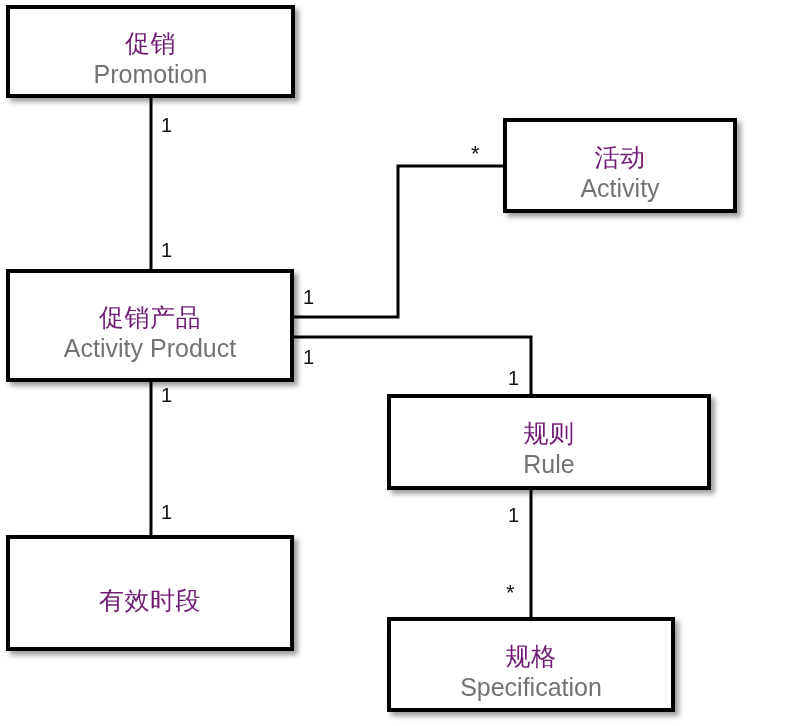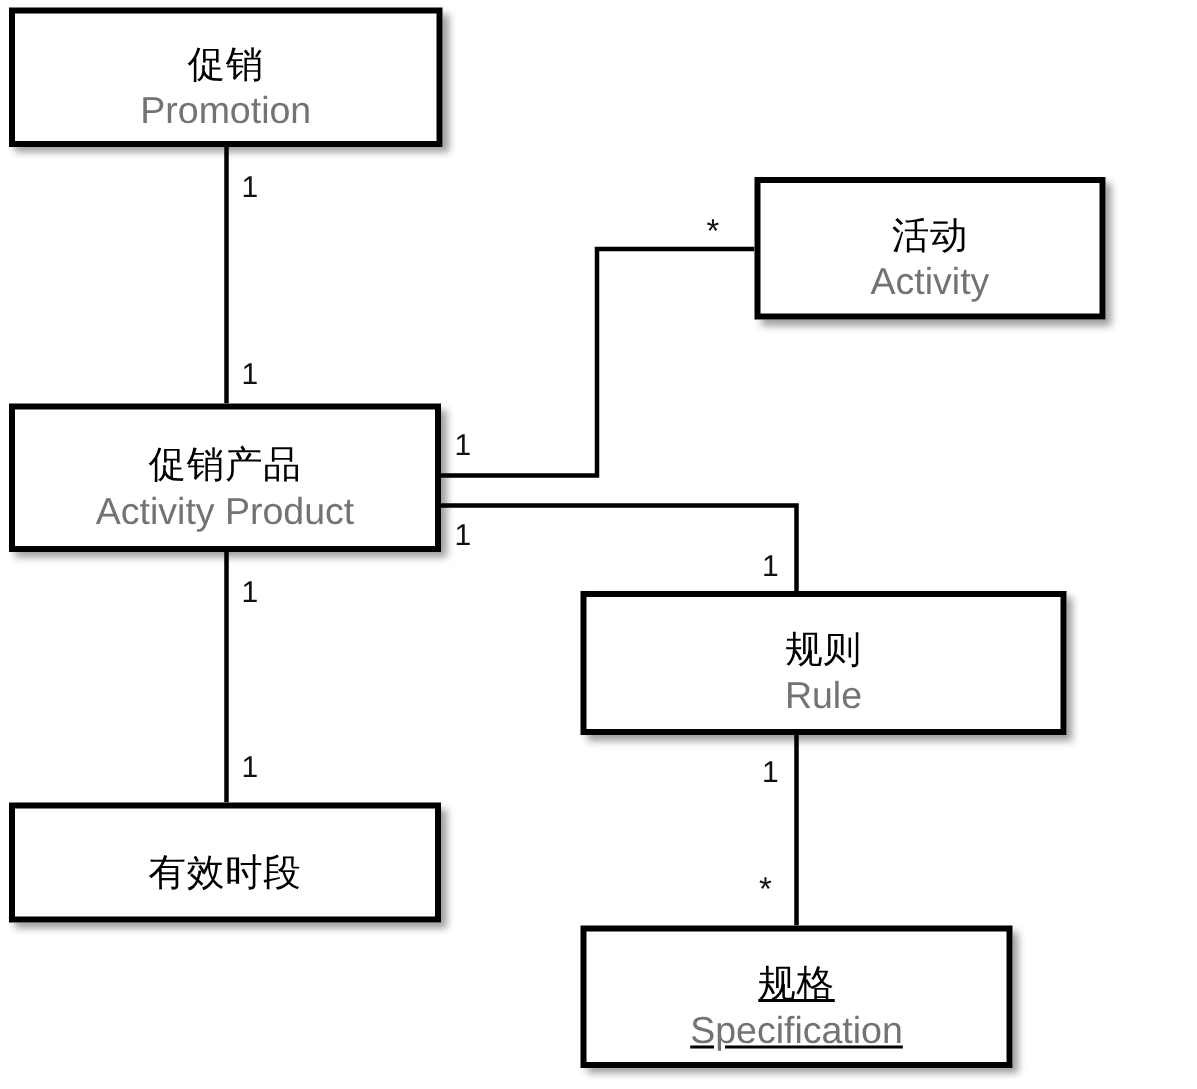--- a/index.html
+++ b/index.html
@@ -32,21 +32,21 @@
     display: flex;
     flex-direction: column;
     align-items: center;
     justify-content: center;
     box-shadow: 4px 4px 5px rgba(0,0,0,0.38);
     z-index: 3;
   }
   .entity-name-cn {
     font-size: 25px;
     line-height: 1.12;
-    color: #000000;
+    color: #701a75;
     white-space: nowrap;
     letter-spacing: 0.5px;
     margin-top: 13px;
   }
   .entity-name-en {
     font-size: 25px;
     line-height: 1.12;
     color: #737373;
     white-space: nowrap;
     margin-top: 3px;
@@ -82,35 +82,35 @@
   <div class="entity-box" style="left:6px; top:5px; width:289px; height:93px;">
     <div class="entity-name-cn">促销</div>
     <div class="entity-name-en">Promotion</div>
   </div>
 
   <div class="entity-box" style="left:503px; top:118px; width:234px; height:95px;">
     <div class="entity-name-cn">活动</div>
     <div class="entity-name-en">Activity</div>
   </div>
 
-  <div class="entity-box" style="left:6px; top:269px; width:288px; height:99px;">
+  <div class="entity-box" style="left:6px; top:269px; width:288px; height:113px;">
     <div class="entity-name-cn">促销产品</div>
     <div class="entity-name-en">Activity Product</div>
   </div>
 
   <div class="entity-box" style="left:387px; top:394px; width:324px; height:96px;">
     <div class="entity-name-cn">规则</div>
     <div class="entity-name-en">Rule</div>
   </div>
 
-  <div class="entity-box" style="left:6px; top:535px; width:288px; height:80px;text-align:right;">
+  <div class="entity-box" style="left:6px; top:535px; width:288px; height:116px;text-align:right;">
     <div class="entity-name-cn">有效时段</div>
   </div>
 
-  <div class="entity-box" style="left:387px; top:617px; width:288px; height:95px;text-decoration:underline;">
+  <div class="entity-box" style="left:387px; top:617px; width:288px; height:95px;">
     <div class="entity-name-cn">规格</div>
     <div class="entity-name-en">Specification</div>
   </div>
 
   <div class="multiplicity-label" style="left:161px; top:115px;">1</div>
   <div class="multiplicity-label" style="left:161px; top:240px;">1</div>
   <div class="multiplicity-label" style="left:303px; top:287px;">1</div>
   <div class="multiplicity-label" style="left:303px; top:347px;">1</div>
   <div class="multiplicity-label star" style="left:471px; top:143px;">*</div>
   <div class="multiplicity-label" style="left:508px; top:368px;">1</div>

